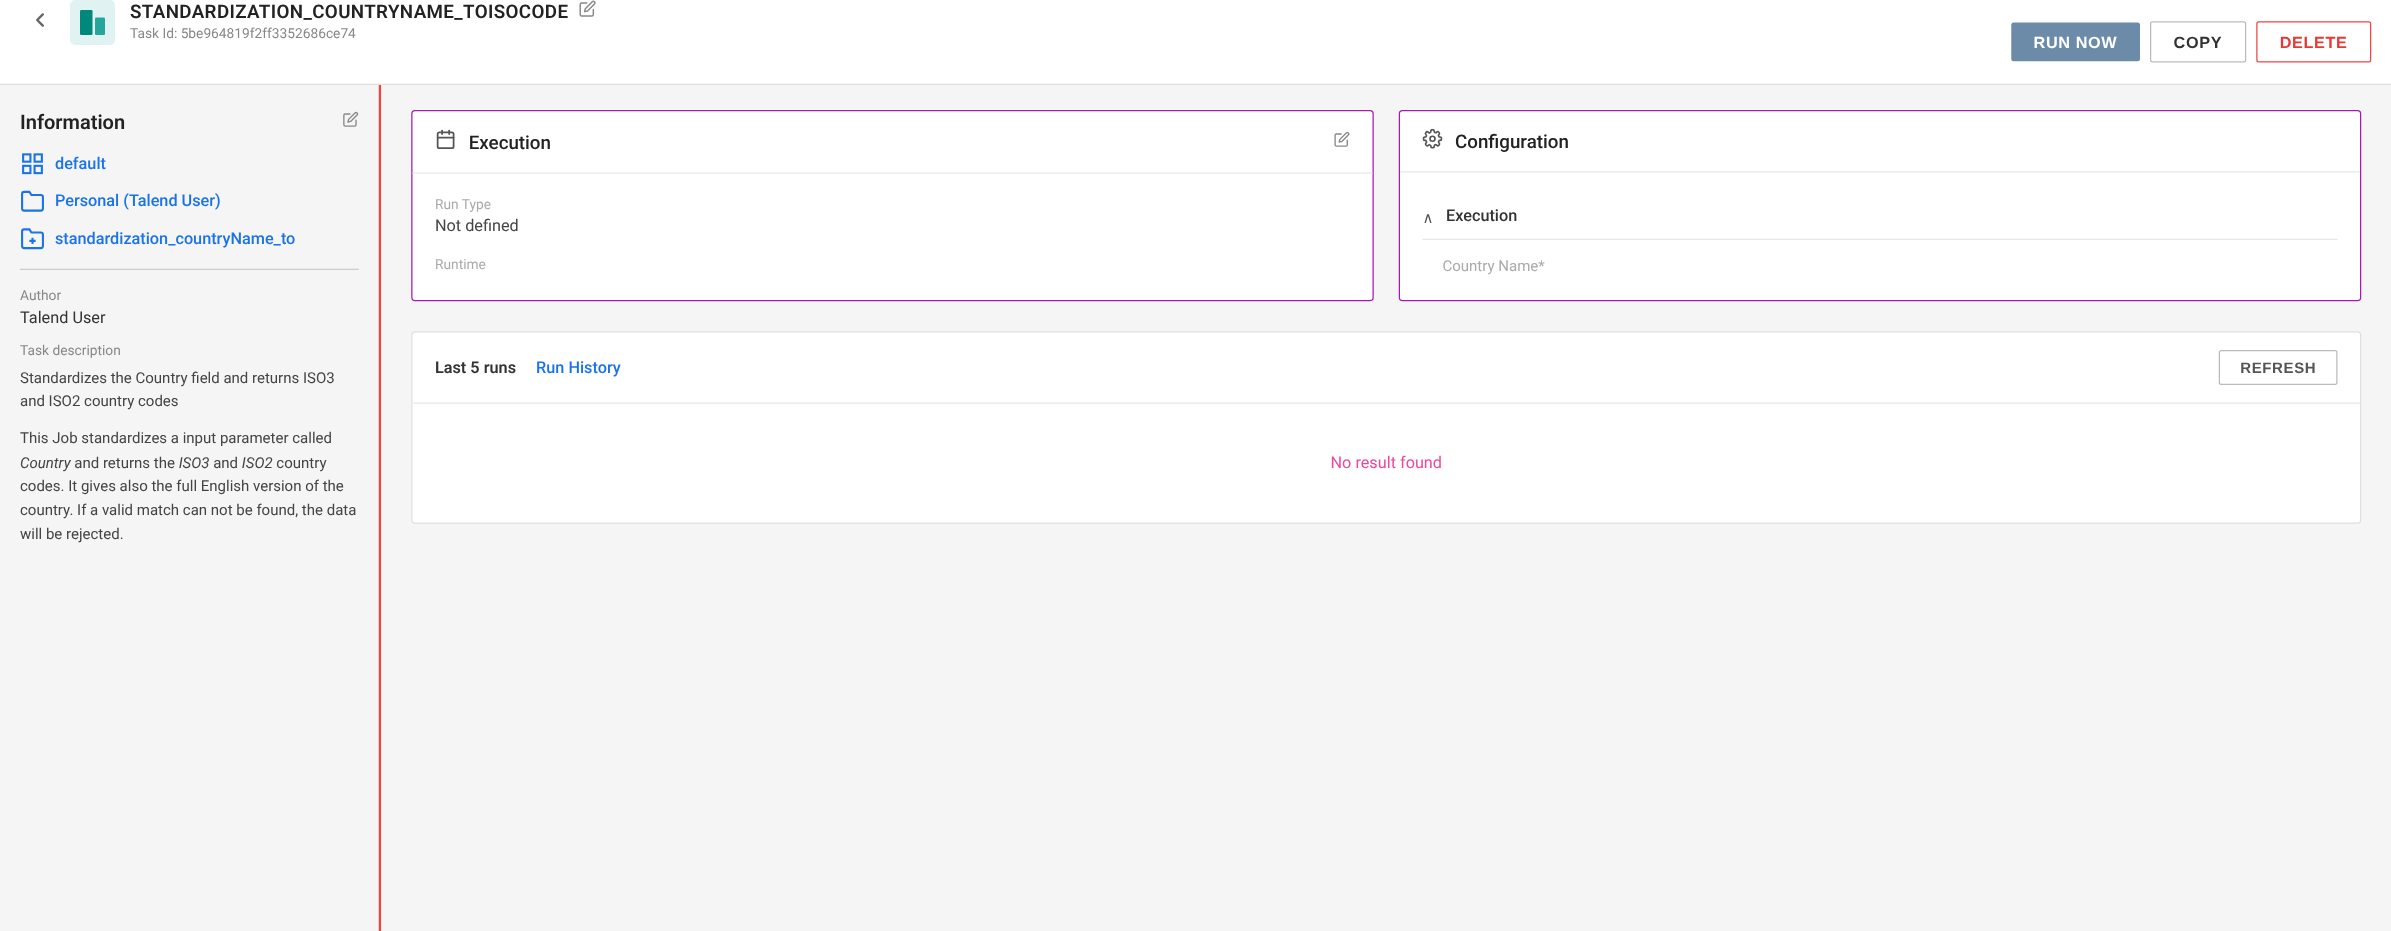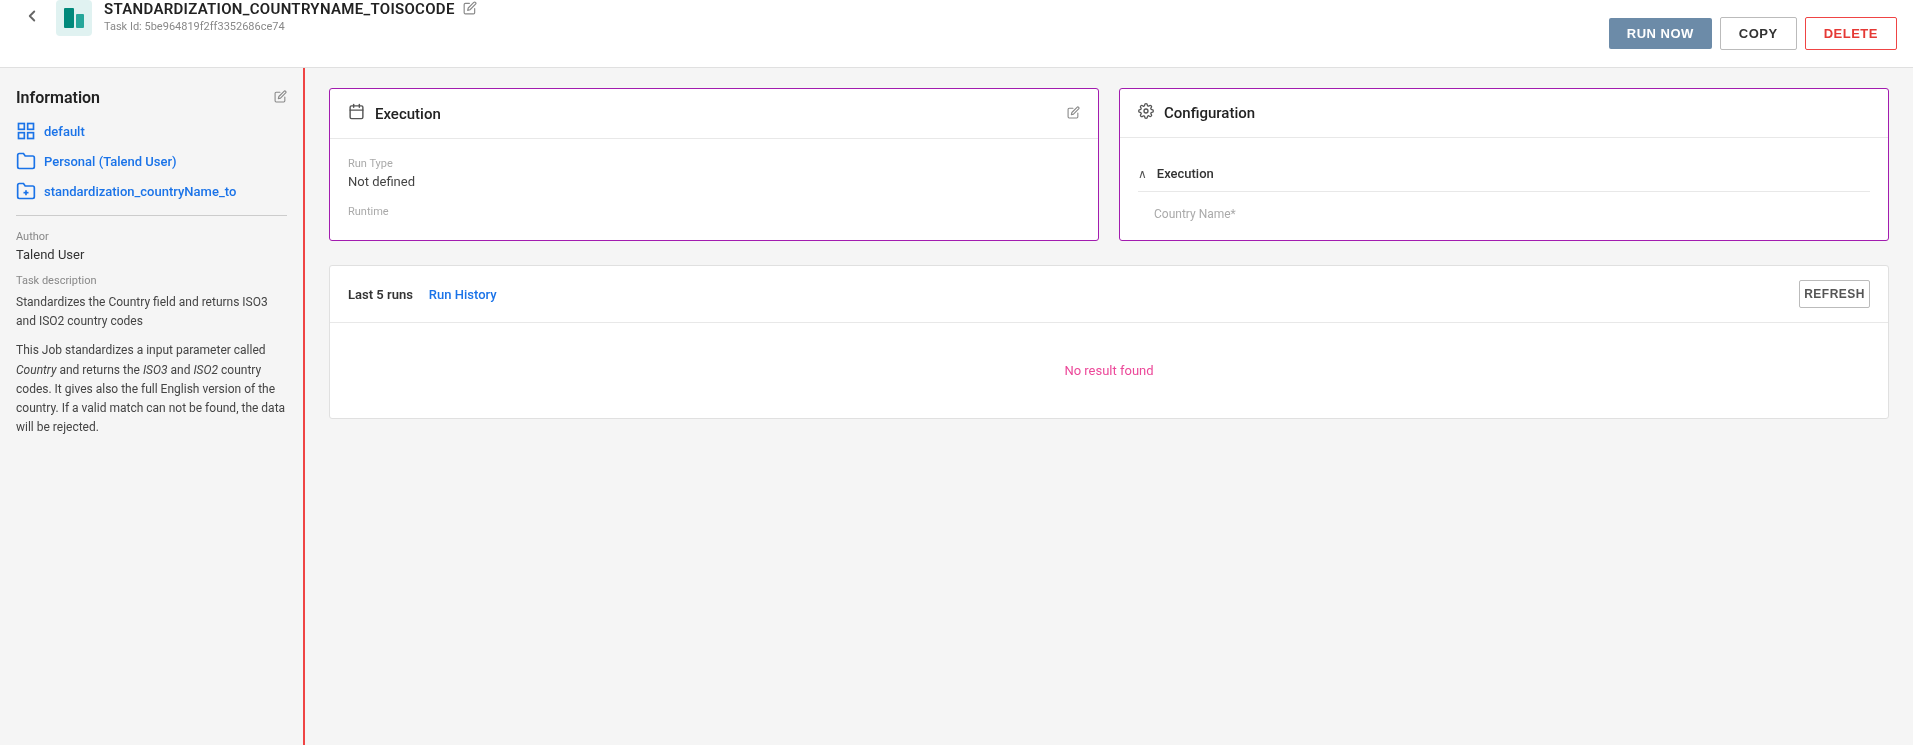--- a/index.html
+++ b/index.html
@@ -101,21 +101,21 @@
     
     .bottom-section { background: #fff; border: 1px solid #e0e0e0; border-radius: 3px; }
     .bottom-header {
       display: flex; align-items: center; justify-content: space-between;
       padding: 14px 18px; border-bottom: 1px solid #e8e8e8;
     }
     .bottom-header-left { display: flex; align-items: center; gap: 16px; }
     .last-5-runs-label { font-size: 13px; font-weight: 600; color: #333; }
     .run-history-link { font-size: 13px; color: #1a73e8; font-weight: 500; cursor: pointer; }
     .btn-refresh {
-      background: #fff; color: #555; border: 1px solid #bbb; padding: 6px 4px;
+      background: #fff; color: #555; border: 1px solid #bbb; padding: 6px 16px;
       font-size: 12px; font-weight: 600; cursor: pointer; border-radius: 2px;
       letter-spacing: 0.5px;
     }
     .no-result {
       text-align: center; padding: 40px; font-size: 13px; color: #ec4899;
     }
   </style>
 </head>
 <body>
 

